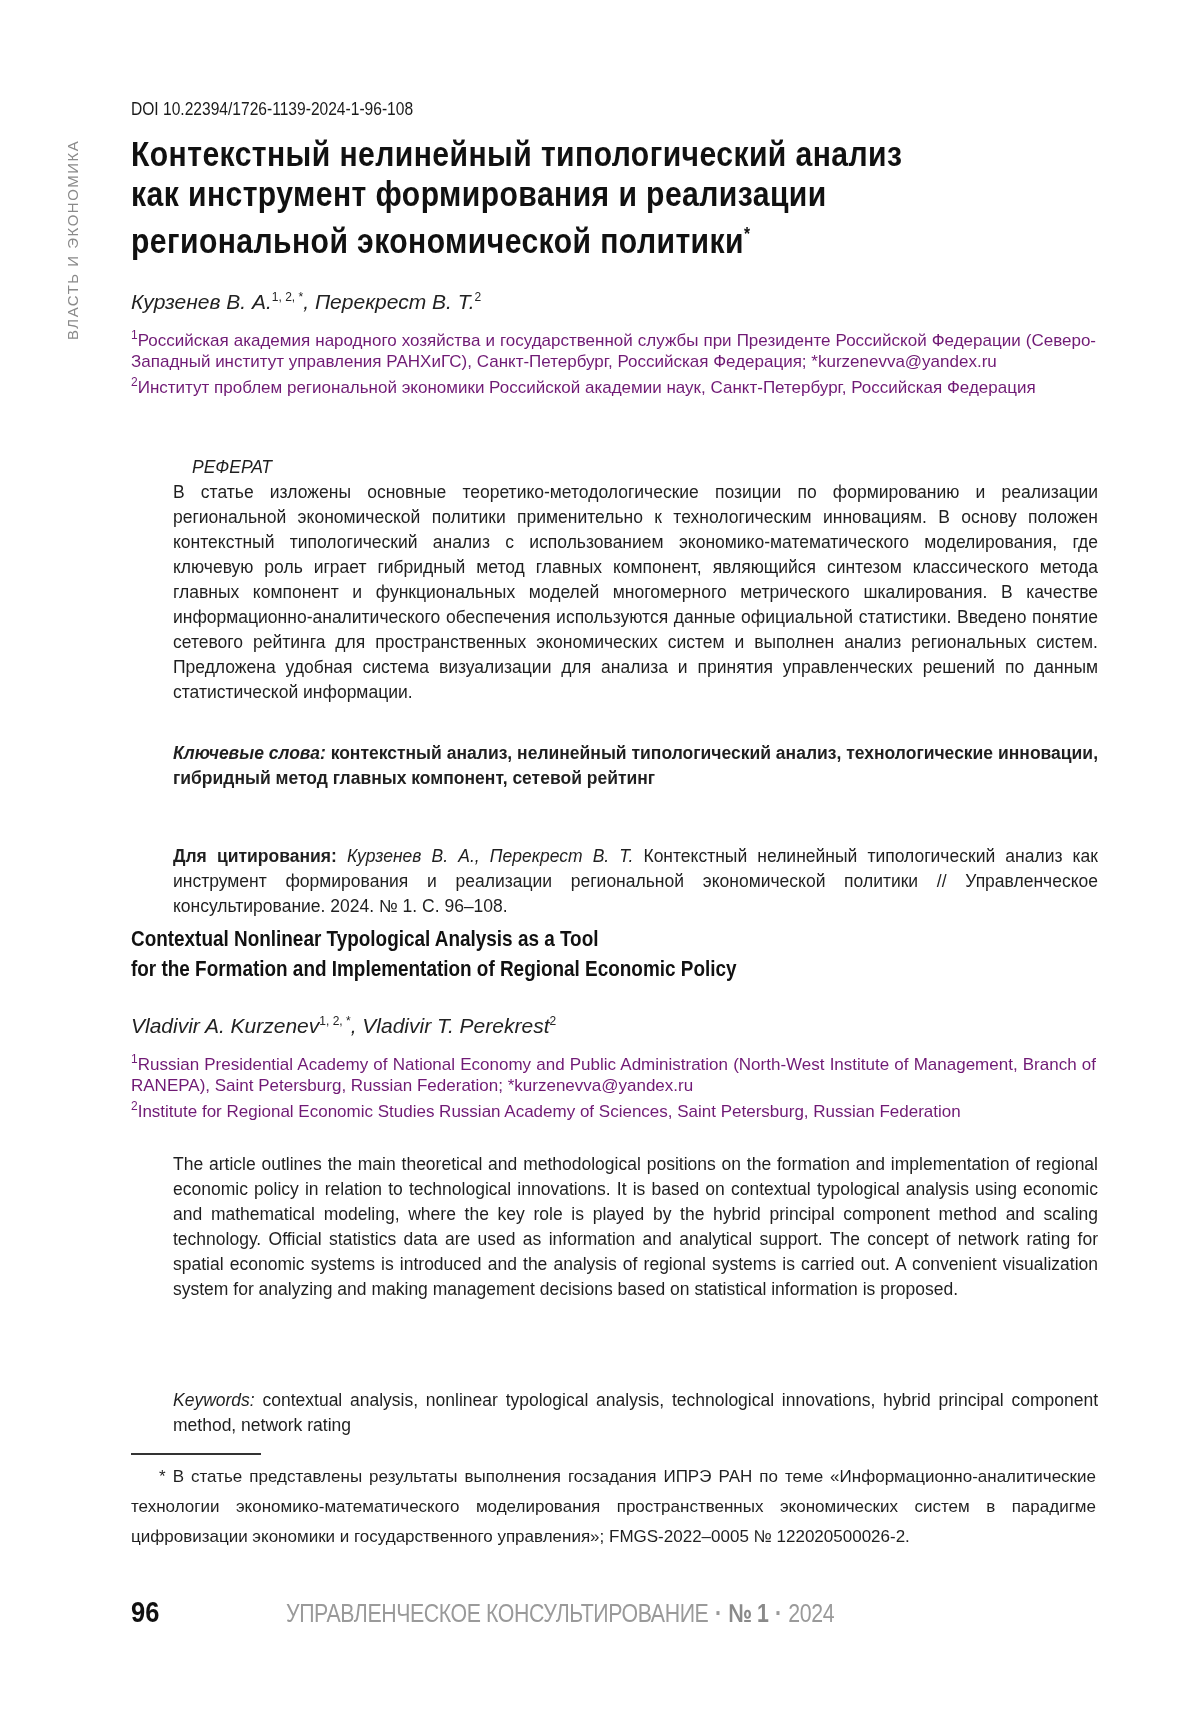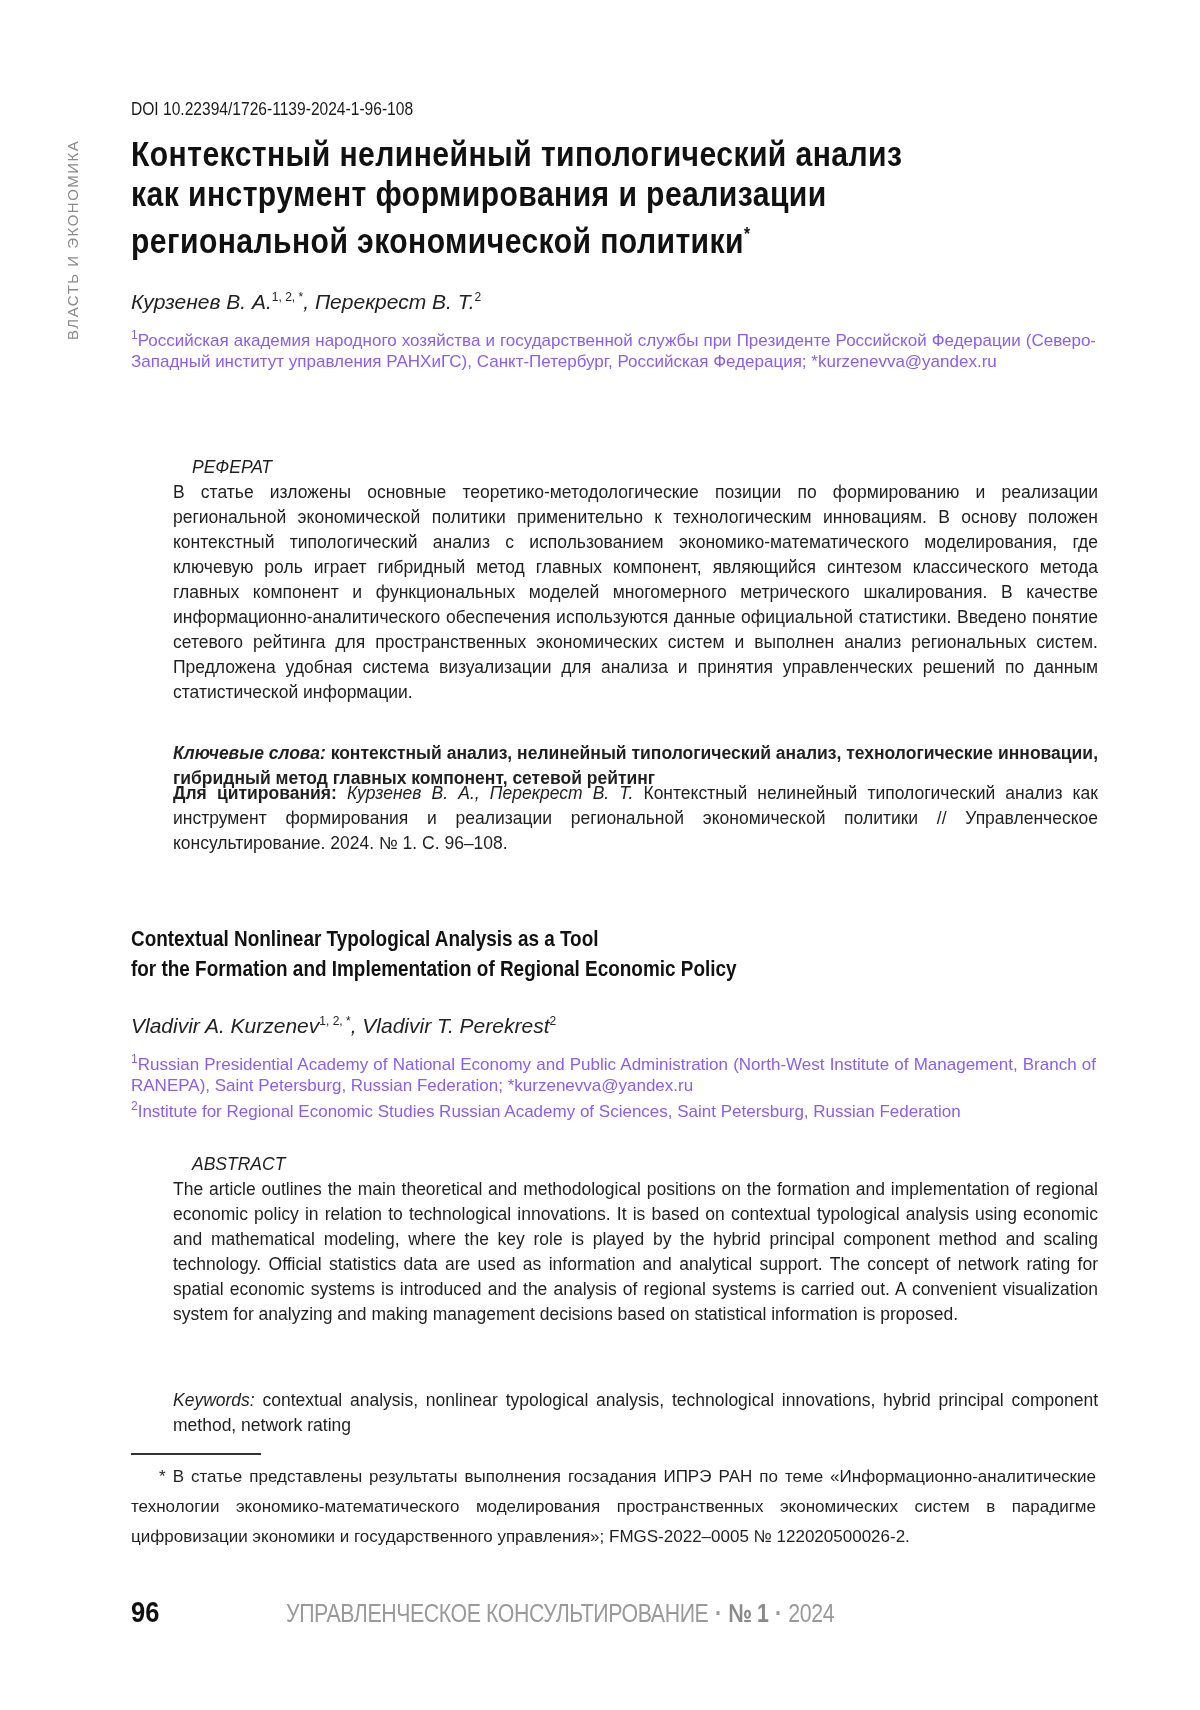--- a/index.html
+++ b/index.html
@@ -22,21 +22,21 @@
     transform: scaleX(0.86); transform-origin: left top; color: #111;
   }
   .title-ru sup { font-size: 18px; }
   .authors {
     position: absolute; left: 131px; top: 290px;
     font-size: 21px; font-style: italic; color: #222;
   }
   .authors sup, .aff sup { font-size: 12px; font-style: normal; }
   .aff {
     position: absolute; left: 131px; width: 965px;
-    font-size: 17px; line-height: 21px; text-align: justify; color: #8b5cf6;
+    font-size: 17px; line-height: 21px; text-align: justify; color: #701a75;
   }
   .aff p { margin: 0; }
   .abs {
     position: absolute; left: 173px; width: 925px;
     font-size: 17.5px; line-height: 25px; text-align: justify; color: #1f1f1f;
   }
   .abs p { margin: 0; }
   .abs .head { font-style: italic; margin-left: 19px; }
   .kw, .cite {
     position: absolute; left: 173px; width: 925px;
@@ -82,51 +82,51 @@
   <div>как инструмент формирования и реализации</div>
   <div><span>региональной экономической политики</span><sup>*</sup></div>
 </div>
 
 <div class="authors">
   <span>Курзенев В. А.</span><sup>1, 2, *</sup><span>, </span><span>Перекрест В. Т.</span><sup>2</sup>
 </div>
 
 <div class="aff" style="top:325px;">
   <p><sup>1</sup><span>Российская академия народного хозяйства и государственной службы при Президенте Российской Федерации (Северо-Западный институт управления РАНХиГС), Санкт-Петербург, Российская Федерация; *kurzenevva@yandex.ru</span></p>
+  <p><sup>2</sup><span>Институт проблем региональной экономики Российской академии наук, Санкт-Петербург, Российская Федерация</span></p>
 </div>
 
 <div class="abs" style="top:455px;">
   <p class="head">РЕФЕРАТ</p>
   <p>В статье изложены основные теоретико-методологические позиции по формированию и реализации региональной экономической политики применительно к технологическим инновациям. В основу положен контекстный типологический анализ с использованием экономико-математического моделирования, где ключевую роль играет гибридный метод главных компонент, являющийся синтезом классического метода главных компонент и функциональных моделей многомерного метрического шкалирования. В качестве информационно-аналитического обеспечения используются данные официальной статистики. Введено понятие сетевого рейтинга для пространственных экономических систем и выполнен анализ региональных систем. Предложена удобная система визуализации для анализа и принятия управленческих решений по данным статистической информации.</p>
 </div>
 
 <div class="kw" style="top:741px;font-weight:bold;">
   <em>Ключевые слова:</em><span> контекстный анализ, нелинейный типологический анализ, технологические инновации, гибридный метод главных компонент, сетевой рейтинг</span>
 </div>
 
-<div class="cite" style="top:781px;">
+<div class="cite" style="top:844px;">
   <b>Для цитирования:</b><em> Курзенев В. А., Перекрест В. Т.</em><span> Контекстный нелинейный типологический анализ как инструмент формирования и реализации региональной экономической политики // Управленческое консультирование. 2024. № 1. С. 96–108.</span>
 </div>
 
 <div class="title-en">
   <div>Contextual Nonlinear Typological Analysis as a Tool</div>
   <div>for the Formation and Implementation of Regional Economic Policy</div>
 </div>
 
 <div class="authors" style="top:1014px;">
   <span>Vladivir A. Kurzenev</span><sup>1, 2, *</sup><span>, </span><span>Vladivir T. Perekrest</span><sup>2</sup>
 </div>
 
 <div class="aff" style="top:1049px;">
   <p><sup>1</sup><span>Russian Presidential Academy of National Economy and Public Administration (North-West Institute of Management, Branch of RANEPA), Saint Petersburg, Russian Federation; *kurzenevva@yandex.ru</span></p>
   <p><sup>2</sup><span>Institute for Regional Economic Studies Russian Academy of Sciences, Saint Petersburg, Russian Federation</span></p>
 </div>
 
 <div class="abs" style="top:1152px;">
-  <p class="head">ABSTRACT</p>
   <p>The article outlines the main theoretical and methodological positions on the formation and implementation of regional economic policy in relation to technological innovations. It is based on contextual typological analysis using economic and mathematical modeling, where the key role is played by the hybrid principal component method and scaling technology. Official statistics data are used as information and analytical support. The concept of network rating for spatial economic systems is introduced and the analysis of regional systems is carried out. A convenient visualization system for analyzing and making management decisions based on statistical information is proposed.</p>
 </div>
 
 <div class="kw" style="top:1388px;">
   <em>Keywords:</em><span> contextual analysis, nonlinear typological analysis, technological innovations, hybrid principal component method, network rating</span>
 </div>
 
 <div class="rule"></div>
 
 <div class="footnote">

